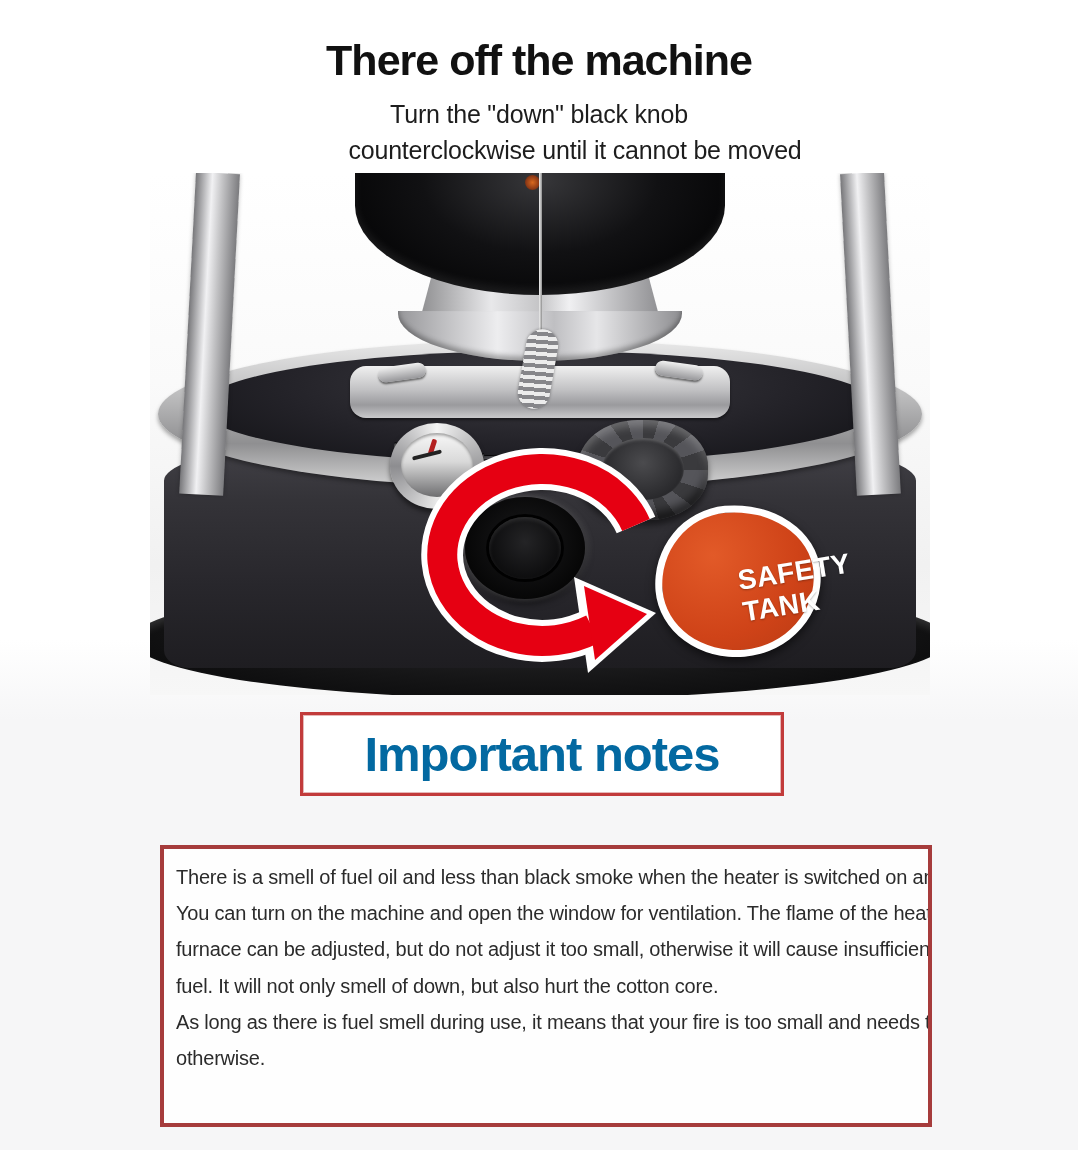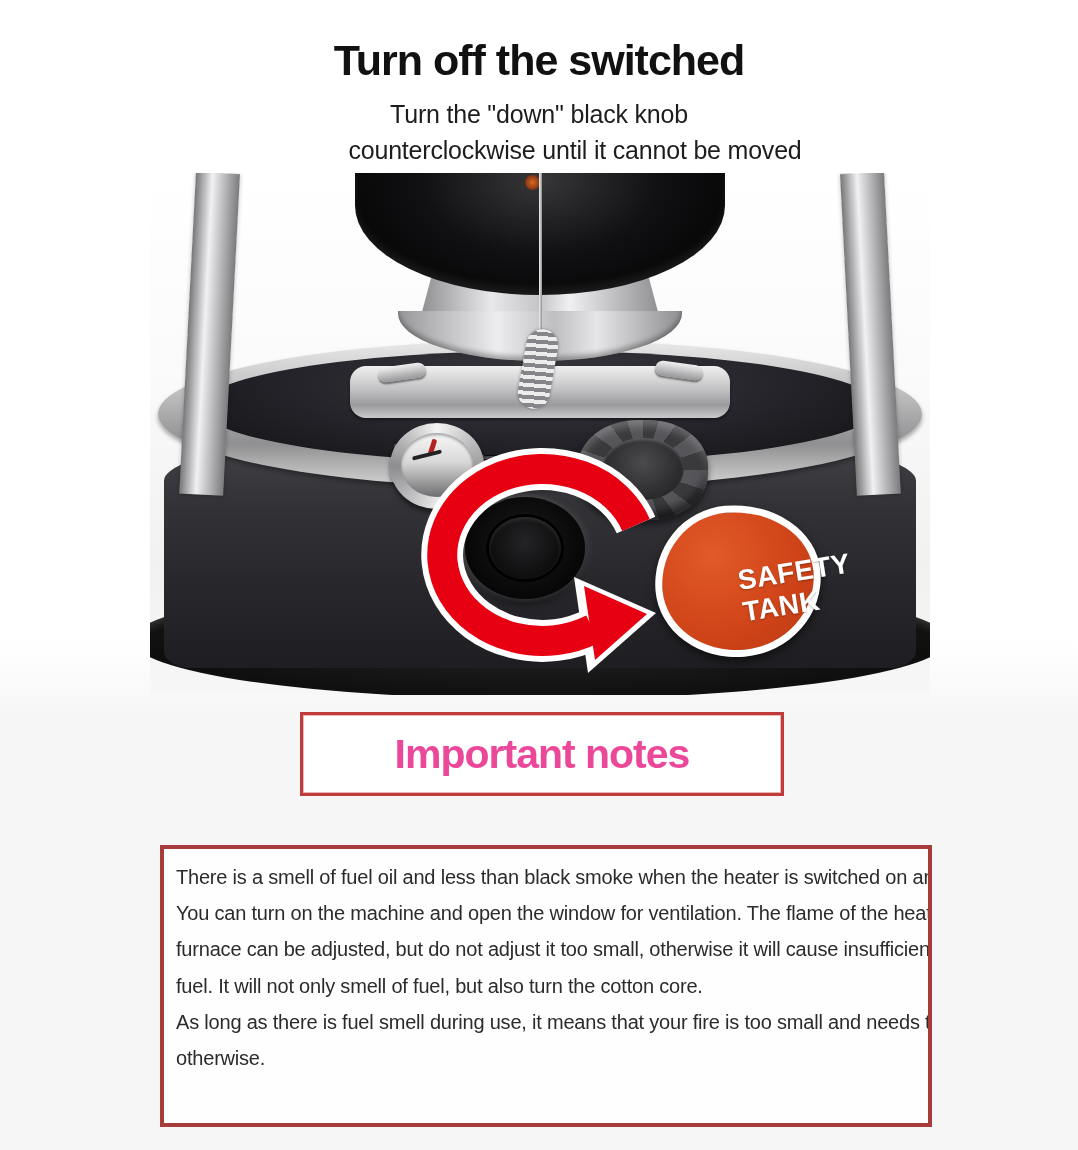--- a/index.html
+++ b/index.html
@@ -188,40 +188,40 @@
   .arrow-svg{left:0;top:0;width:780px;height:522px;z-index:12;}
 
   
   .heading-box{
     position:absolute;left:300px;top:712px;width:478px;height:78px;
     background:#ffffff;border:3px solid #c23b3b;
     box-shadow:inset 0 0 0 1px #e6b8b8;
     display:flex;align-items:center;justify-content:center;
   }
   .heading-text{
-    font-size:41px;font-weight:800;color:#ec4899;letter-spacing:-1px;
+    font-size:49px;font-weight:800;color:#0369a1;letter-spacing:-1px;
   }
 
   
   .notes-box{
     position:absolute;left:160px;top:845px;width:752px;height:264px;
     background:#fefefe;border:4px solid #a63c3c;
     padding:10px 0 0 12px;box-sizing:content-box;
   }
   .note-line{
     font-size:20px;line-height:36.2px;color:#2b2b2b;letter-spacing:-0.2px;
     white-space:nowrap;overflow:hidden;
   }
 </style>
 </head>
 <body>
 
 <div class="page">
 
-  <div class="title">Turn off the switched</div>
+  <div class="title">There off the machine</div>
   <div class="subtitle l1">Turn the "down" black knob</div>
   <div class="subtitle l2">counterclockwise until it cannot be moved</div>
 
   <div class="photo">
     <div class="base-tray"></div>
     <div class="drum"></div>
     <div class="rim"></div>
     <div class="deck"></div>
 
     <div class="rim-label down">DOWN</div>
@@ -273,18 +273,18 @@
   </div>
 
   <div class="heading-box">
     <div class="heading-text">Important notes</div>
   </div>
 
   <div class="notes-box">
     <div class="note-line">There is a smell of fuel oil and less than black smoke when the heater is switched on and off.</div>
     <div class="note-line">You can turn on the machine and open the window for ventilation. The flame of the heating</div>
     <div class="note-line">furnace can be adjusted, but do not adjust it too small, otherwise it will cause insufficient</div>
-    <div class="note-line">fuel. It will not only smell of fuel, but also turn the cotton core.</div>
+    <div class="note-line">fuel. It will not only smell of down, but also hurt the cotton core.</div>
     <div class="note-line">As long as there is fuel smell during use, it means that your fire is too small and needs to be</div>
     <div class="note-line">otherwise.</div>
   </div>
 
 </div>
 
 </body></html>

